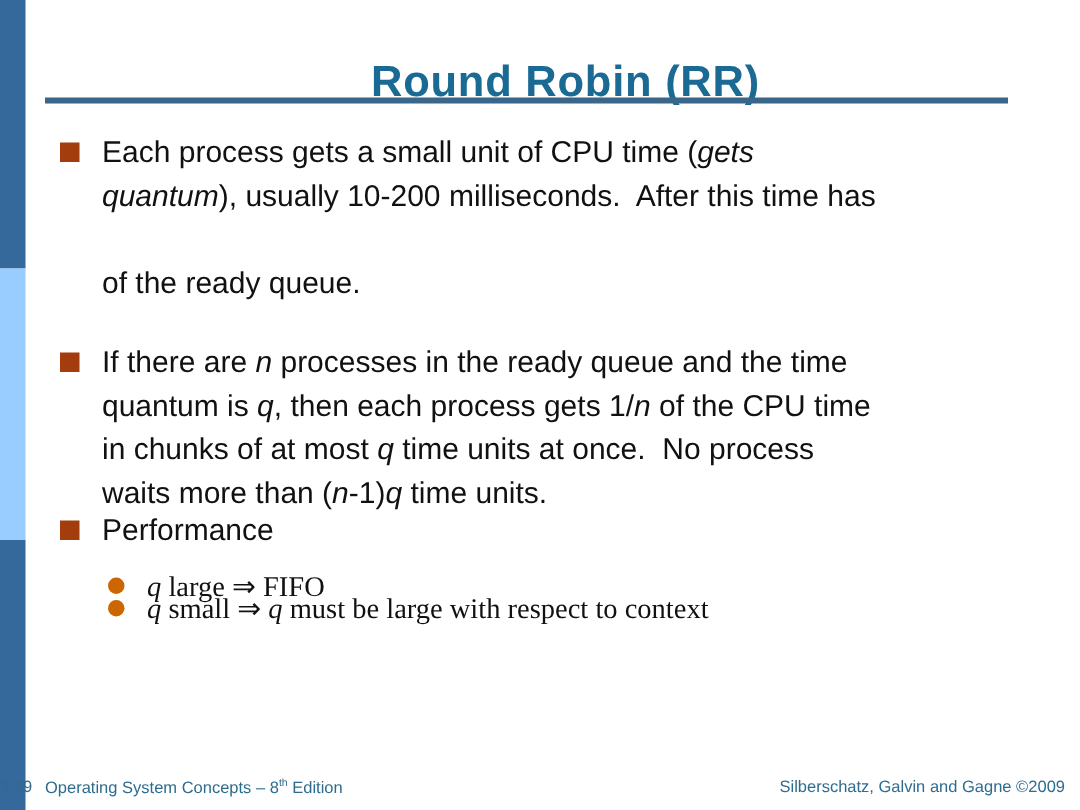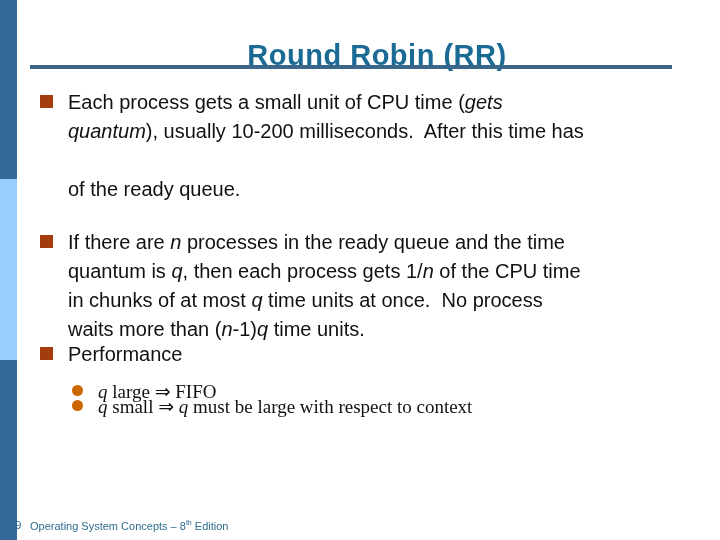--- a/index.html
+++ b/index.html
@@ -78,15 +78,16 @@
   </div>
 
   <div class="sub s2">
     <span class="dot"></span>
     <div class="txt"><em>q</em><span> small ⇒ </span><em>q</em><span> must be large with respect to context</span><br></div>
   </div>
 
   <div class="footer">
     <div class="footer-left"><span>Operating System Concepts – 8</span><sup>th</sup><span> Edition</span></div>
     <div class="footer-center">3.29</div>
+    <div class="footer-right">Silberschatz, Galvin and Gagne ©2009</div>
   </div>
 
 </div>
 
 </body></html>

